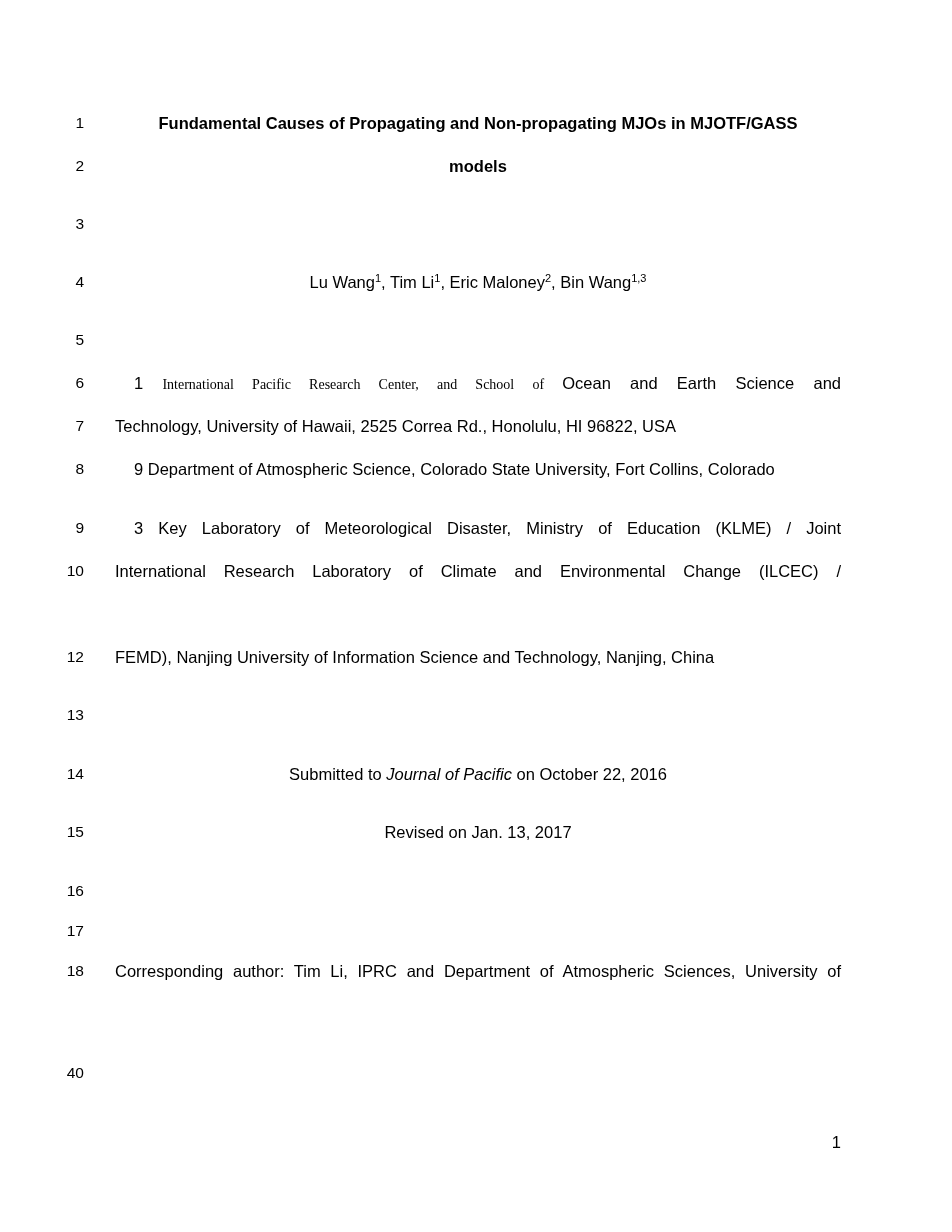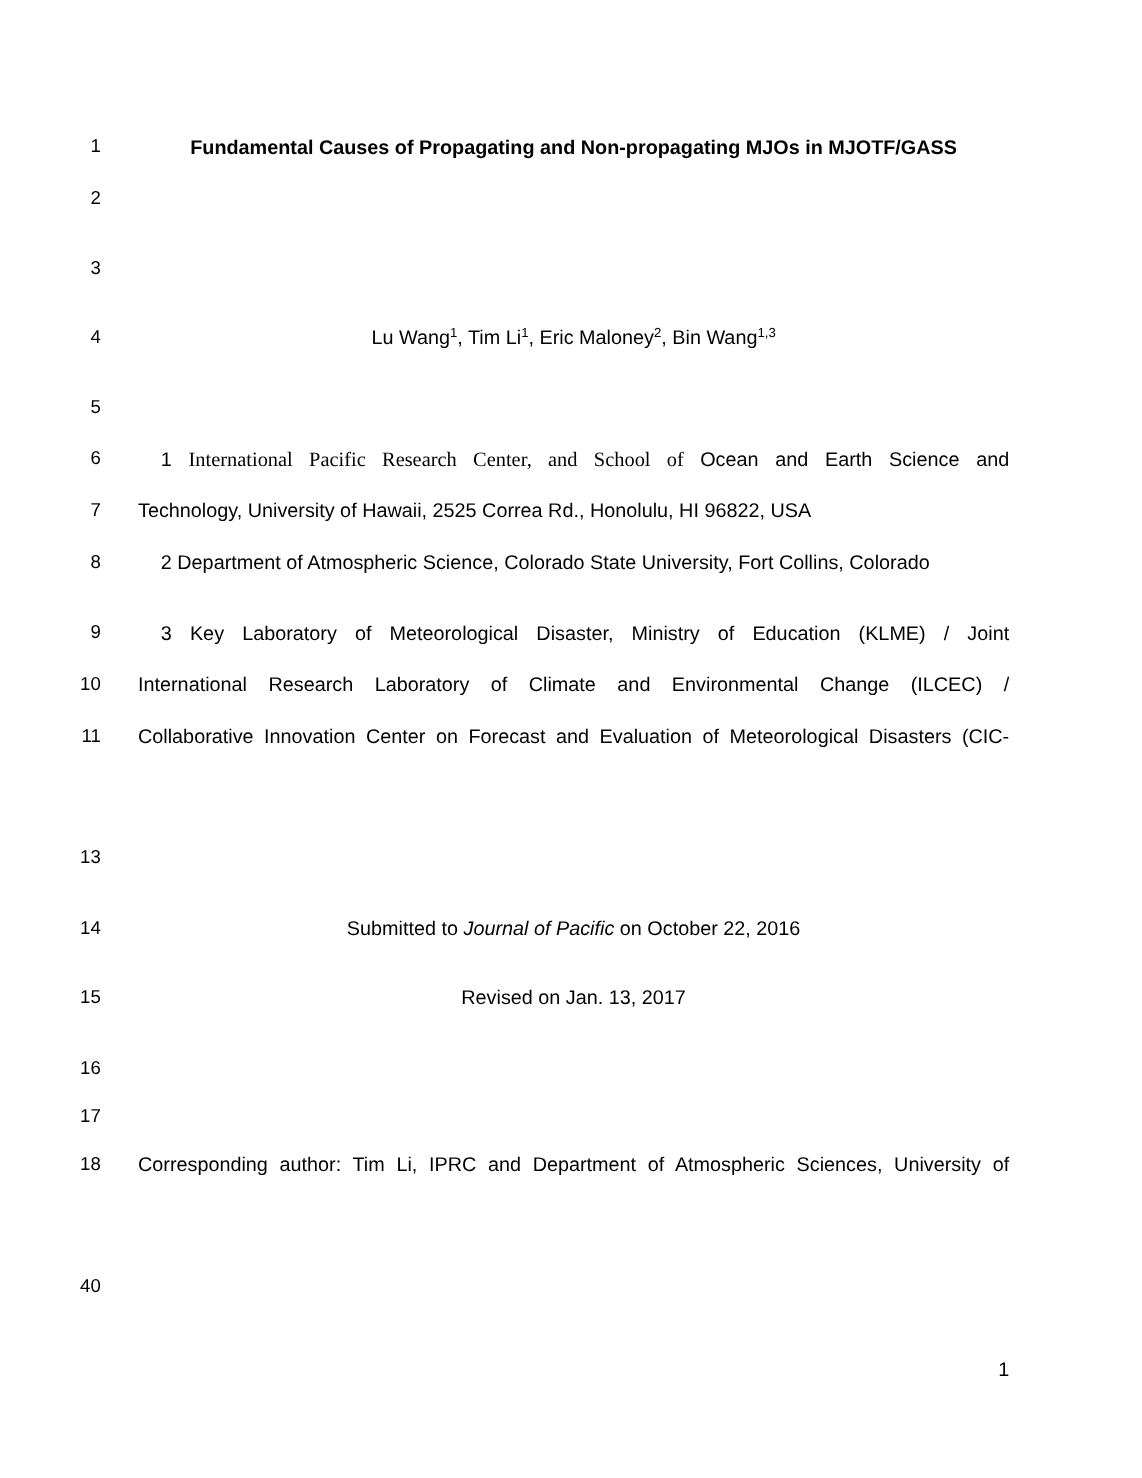--- a/index.html
+++ b/index.html
@@ -34,21 +34,21 @@
     position: absolute;
     left: 115px;
     width: 726px;
     height: 24px;
   }
   .center  { text-align: center; }
   .bold    { font-weight: bold; text-align: center; }
   .stretch { text-align: justify; text-align-last: justify; white-space: normal; }
   .indent  { text-indent: 19px; }
   .right   { text-align: right; }
-  .serif   { font-family: "Liberation Serif", serif; font-size: 17px; }
+  .serif   { font-family: "Liberation Serif", serif; font-size: 14px; }
   .italic  { font-style: italic; }
   sup.au {
     font-size: 11px;
     line-height: 0;
     vertical-align: baseline;
     position: relative;
     top: -6px;
   }
 </style>
 </head>
@@ -56,20 +56,21 @@
 
 <div class="page">
 
   <div class="row" style="top:111px">
     <div class="ln">1</div>
     <div class="content center bold">Fundamental Causes of Propagating and Non-propagating MJOs in MJOTF/GASS</div>
   </div>
 
   <div class="row" style="top:154px">
     <div class="ln">2</div>
+    <div class="content center bold">models</div>
   </div>
 
   <div class="row" style="top:212px">
     <div class="ln">3</div>
   </div>
 
   <div class="row" style="top:270px">
     <div class="ln">4</div>
     <div class="content center"><span>Lu Wang</span><sup class="au">1</sup><span>, Tim Li</span><sup class="au">1</sup><span>, Eric Maloney</span><sup class="au">2</sup><span>, Bin Wang</span><sup class="au">1,3</sup></div>
   </div>
@@ -83,38 +84,38 @@
     <div class="content stretch indent"><span>1 </span><span class="serif">International Pacific Research Center, and School of </span><span>Ocean and Earth Science and</span></div>
   </div>
 
   <div class="row" style="top:414px">
     <div class="ln">7</div>
     <div class="content">Technology, University of Hawaii, 2525 Correa Rd., Honolulu, HI 96822, USA</div>
   </div>
 
   <div class="row" style="top:457px">
     <div class="ln">8</div>
-    <div class="content indent">2 Department of Atmospheric Science, Colorado State University, Fort Collins, Colorado</div>
+    <div class="content indent">9 Department of Atmospheric Science, Colorado State University, Fort Collins, Colorado</div>
   </div>
 
   <div class="row wrapok" style="top:516px">
     <div class="ln">9</div>
     <div class="content stretch indent">3 Key Laboratory of Meteorological Disaster, Ministry of Education (KLME) / Joint</div>
   </div>
 
   <div class="row wrapok" style="top:559px">
     <div class="ln">10</div>
     <div class="content stretch">International Research Laboratory of Climate and Environmental Change (ILCEC) /</div>
   </div>
 
-  <div class="row wrapok" style="top:602px">
-    <div class="ln">11</div>
-    <div class="content stretch">Collaborative Innovation Center on Forecast and Evaluation of Meteorological Disasters (CIC-</div>
+
+  <div class="row" style="top:645px">
+    <div class="ln">12</div>
+    <div class="content">FEMD), Nanjing University of Information Science and Technology, Nanjing, China</div>
   </div>
-
 
   <div class="row" style="top:703px">
     <div class="ln">13</div>
   </div>
 
   <div class="row" style="top:762px">
     <div class="ln">14</div>
     <div class="content center"><span>Submitted to </span><span class="italic">Journal of Pacific</span><span> on October 22, 2016</span></div>
   </div>
 

